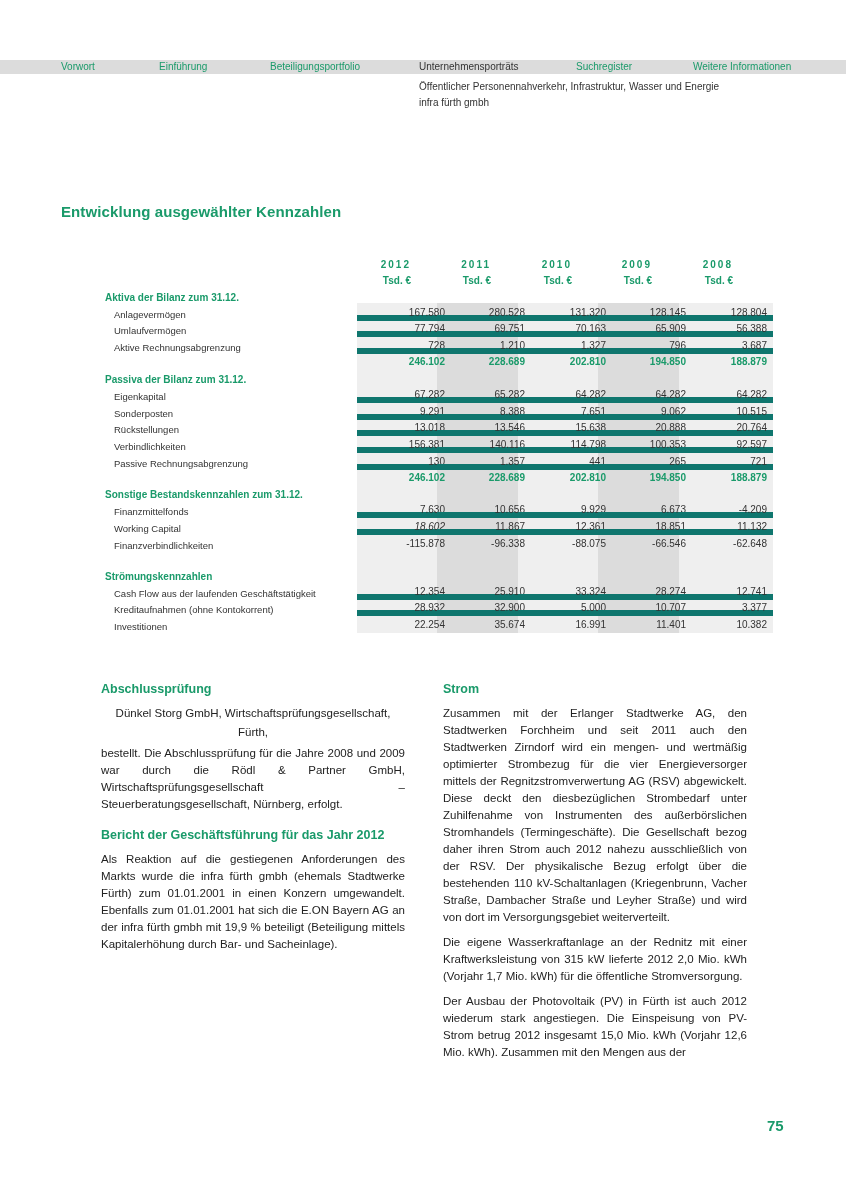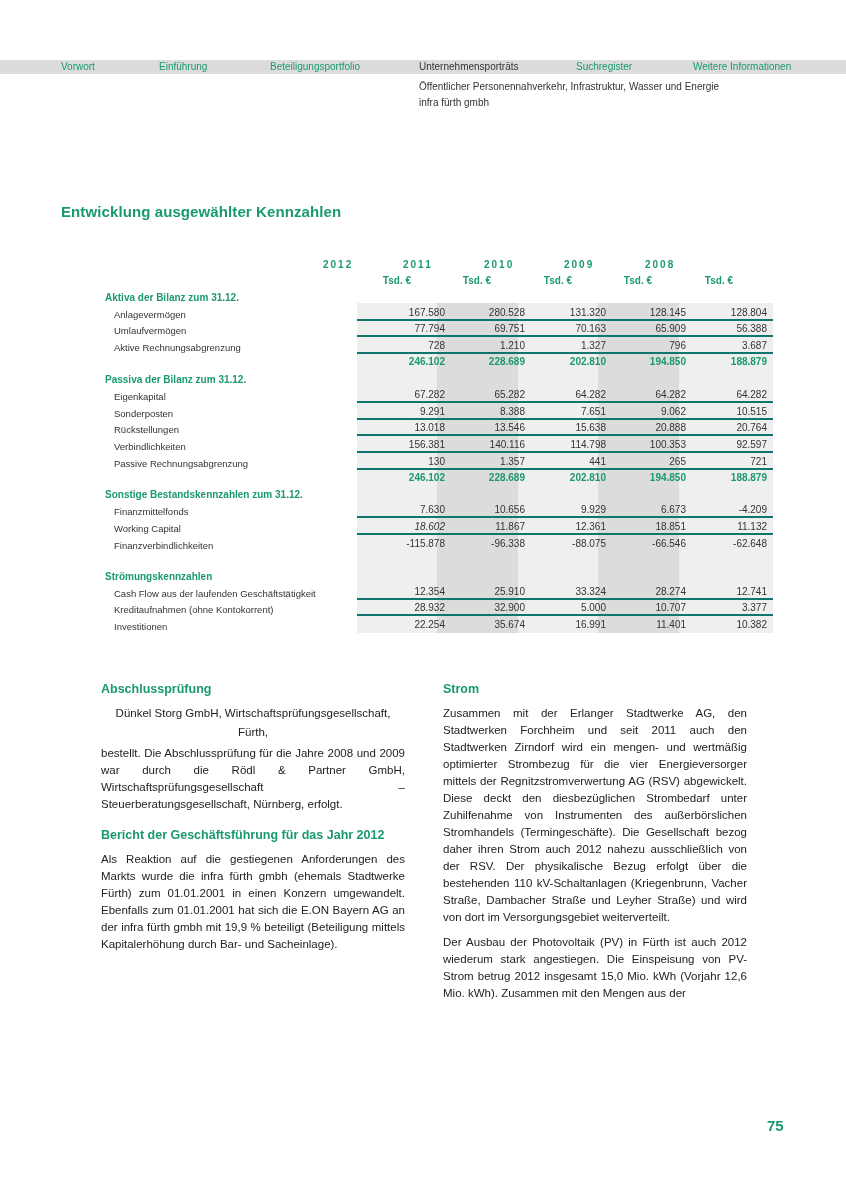--- a/index.html
+++ b/index.html
@@ -12,28 +12,28 @@
 
   .subnav { position: absolute; left: 419px; top: 79px; font-size: 10px; line-height: 16px; color: #333; }
 
   .page-title { position: absolute; left: 61px; top: 203px; font-size: 15px; font-weight: bold; color: #1a9a6a; letter-spacing: 0.1px; }
 
   
   .col-bg { position: absolute; top: 303px; height: 330px; width: 94px; }
   .col-bg.light { background: #efefef; }
   .col-bg.dark { background: #dcdcdc; }
 
-  .year { position: absolute; top: 259px; width: 94px; text-align: left; padding-right: 6px; font-size: 10px; font-weight: bold; color: #1a9a6a; letter-spacing: 2px; }
+  .year { position: absolute; top: 259px; width: 94px; text-align: right; padding-right: 6px; font-size: 10px; font-weight: bold; color: #1a9a6a; letter-spacing: 2px; }
   .unit { position: absolute; top: 275px; width: 94px; text-align: right; padding-right: 6px; font-size: 10px; font-weight: bold; color: #1a9a6a; }
 
   .section-label { position: absolute; left: 105px; font-size: 10px; font-weight: bold; color: #1a9a6a; }
   .row-label { position: absolute; left: 114px; font-size: 9.5px; color: #333; white-space: nowrap; }
 
   .cell { position: absolute; width: 94px; height: 16px; text-align: right; padding-right: 6px; font-size: 10px; line-height: 16px; color: #333; }
-  .cell.ul { border-bottom: 2px solid #0f766e; }
+  .cell.ul { border-bottom: 6px solid #0f766e; }
   .cell.total { color: #1a9a6a; font-weight: bold; }
 
   
   .col { position: absolute; width: 304px; font-size: 11.5px; line-height: 17px; color: #222; text-align: justify; }
   .col h2 { font-size: 12.5px; font-weight: bold; color: #1a9a6a; margin-bottom: 8px; line-height: 16px; }
   .col p { margin-bottom: 8px; }
   .col .center { text-align: center; margin-bottom: 2px; }
 
   .page-number { position: absolute; left: 767px; top: 1117px; font-size: 15px; font-weight: bold; color: #1a9a6a; }
 </style>
@@ -182,16 +182,17 @@
   <div class="center">Dünkel Storg GmbH, Wirtschaftsprüfungsgesellschaft,</div>
   <div class="center" style="margin-bottom:4px">Fürth,</div>
   <p>bestellt. Die Abschlussprüfung für die Jahre 2008 und 2009 war durch die Rödl &amp; Partner GmbH, Wirtschaftsprüfungsgesellschaft – Steuerberatungsgesellschaft, Nürnberg, erfolgt.</p>
   <h2 style="margin-top:14px">Bericht der Geschäftsführung für das Jahr 2012</h2>
   <p>Als Reaktion auf die gestiegenen Anforderungen des Markts wurde die infra fürth gmbh (ehemals Stadtwerke Fürth) zum 01.01.2001 in einen Konzern umgewandelt. Ebenfalls zum 01.01.2001 hat sich die E.ON Bayern AG an der infra fürth gmbh mit 19,9 % beteiligt (Beteiligung mittels Kapitalerhöhung durch Bar- und Sacheinlage).</p>
 </div>
 
 <div class="col" style="left:443px; top:681px">
   <h2>Strom</h2>
   <p>Zusammen mit der Erlanger Stadtwerke AG, den Stadtwerken Forchheim und seit 2011 auch den Stadtwerken Zirndorf wird ein mengen- und wertmäßig optimierter Strombezug für die vier Energieversorger mittels der Regnitzstromverwertung AG (RSV) abgewickelt. Diese deckt den diesbezüglichen Strombedarf unter Zuhilfenahme von Instrumenten des außerbörslichen Stromhandels (Termingeschäfte). Die Gesellschaft bezog daher ihren Strom auch 2012 nahezu ausschließlich von der RSV. Der physikalische Bezug erfolgt über die bestehenden 110 kV-Schaltanlagen (Kriegenbrunn, Vacher Straße, Dambacher Straße und Leyher Straße) und wird von dort im Versorgungsgebiet weiterverteilt.</p>
+  <p>Die eigene Wasserkraftanlage an der Rednitz mit einer Kraftwerksleistung von 315 kW lieferte 2012 2,0 Mio. kWh (Vorjahr 1,7 Mio. kWh) für die öffentliche Stromversorgung.</p>
   <p>Der Ausbau der Photovoltaik (PV) in Fürth ist auch 2012 wiederum stark angestiegen. Die Einspeisung von PV-Strom betrug 2012 insgesamt 15,0 Mio. kWh (Vorjahr 12,6 Mio. kWh). Zusammen mit den Mengen aus der</p>
 </div>
 
 <div class="page-number">75</div>
 
 </body></html>

